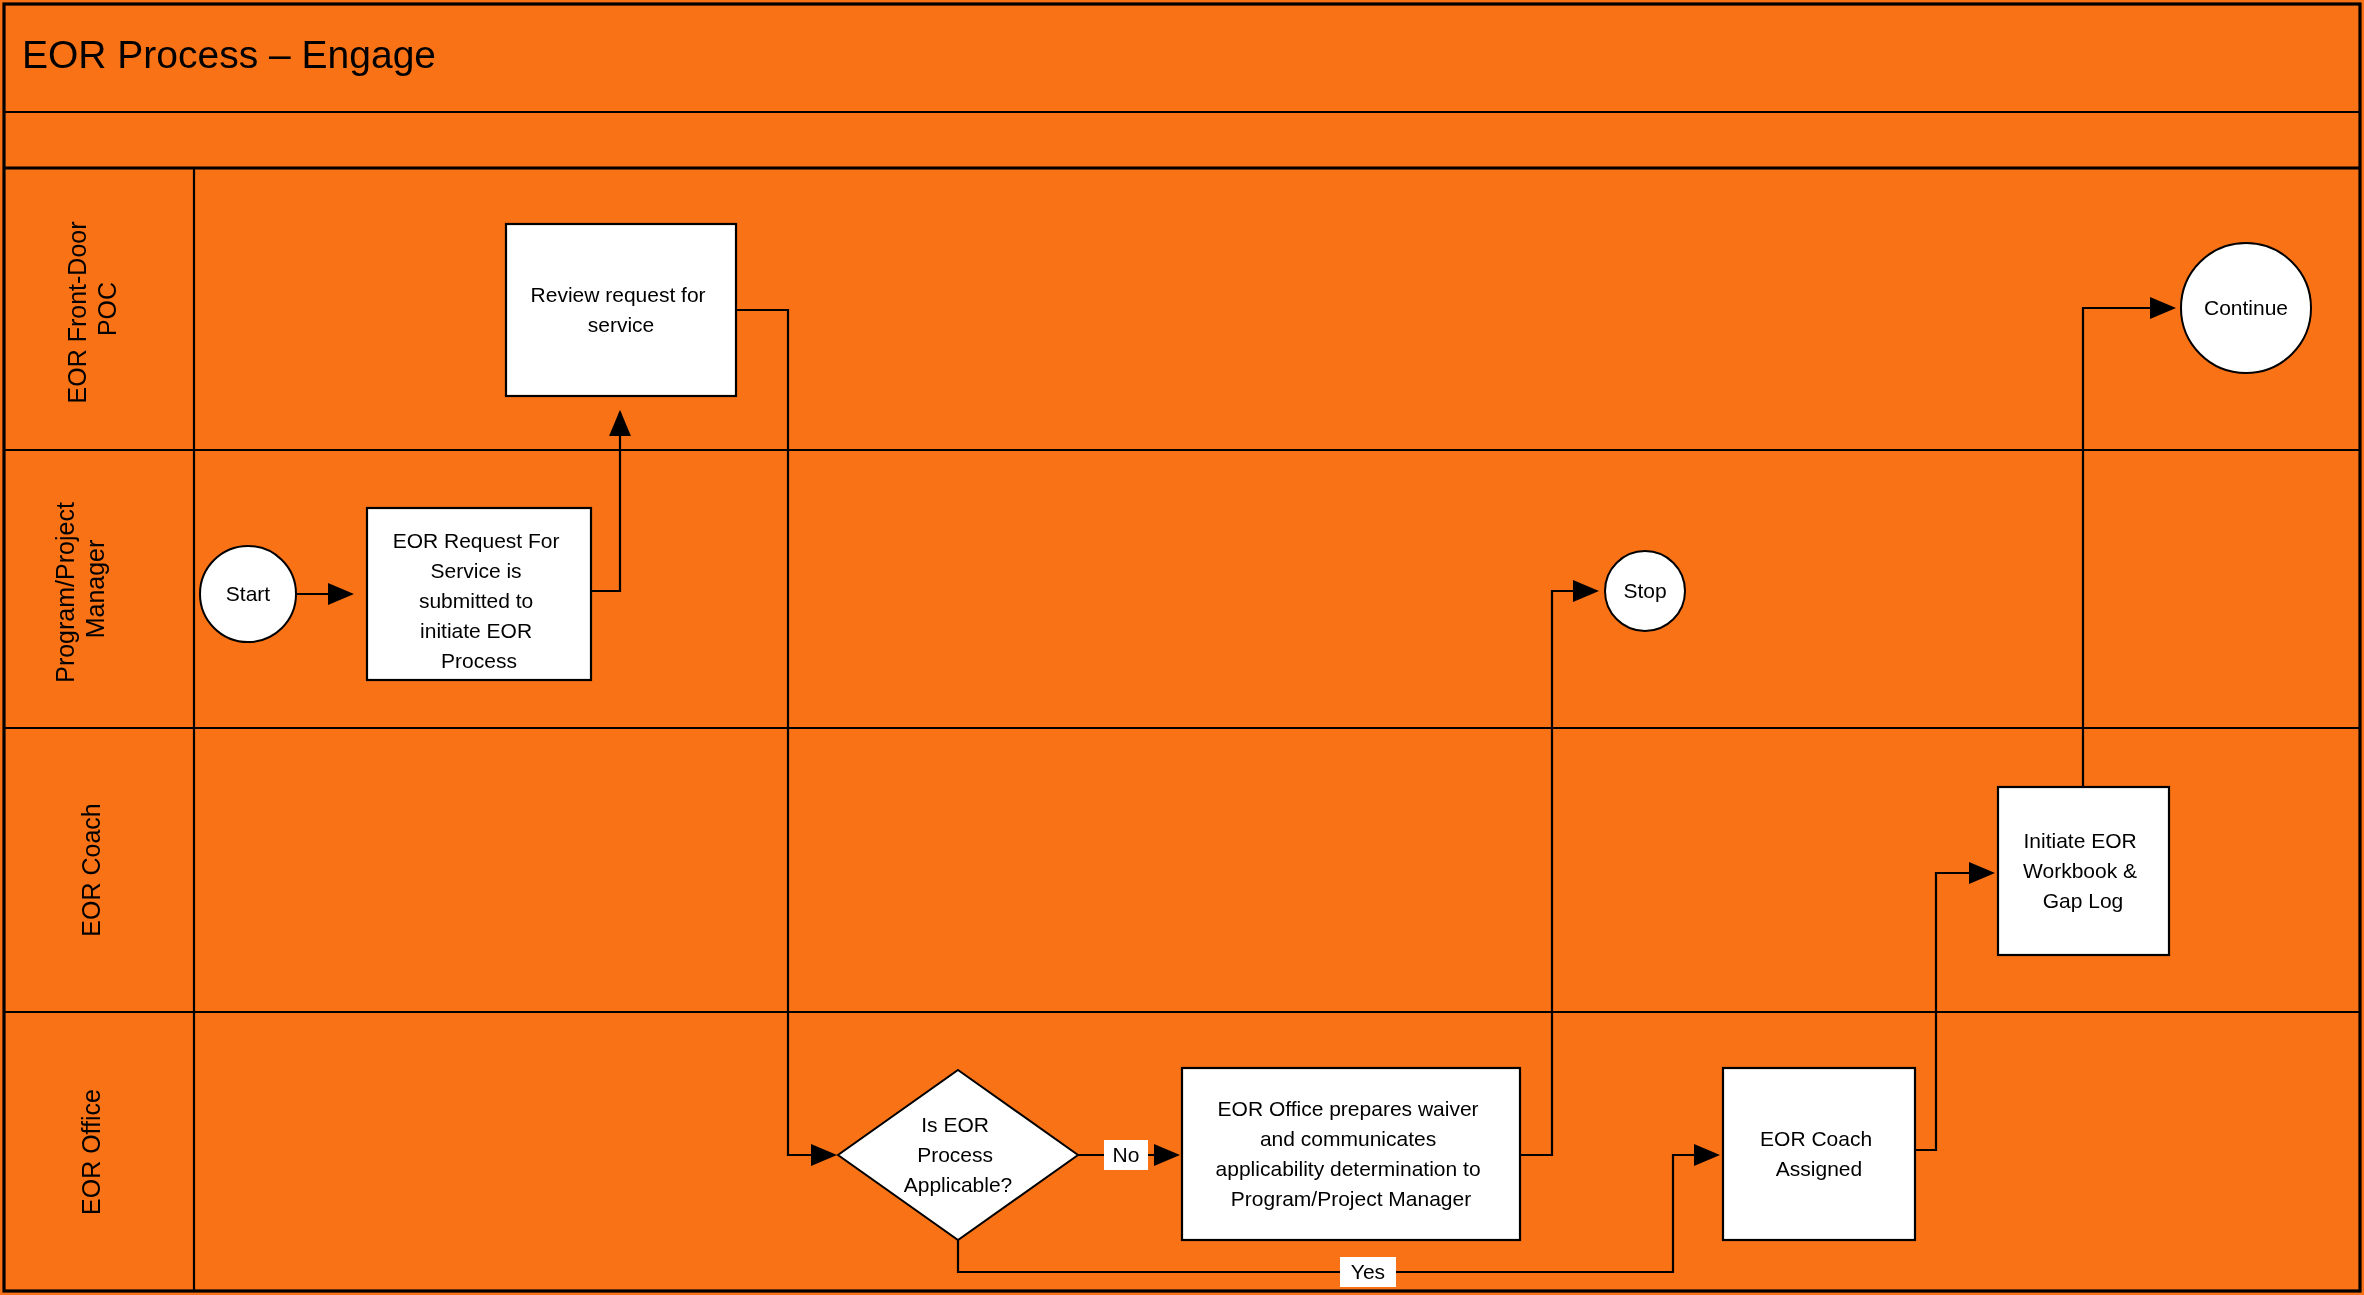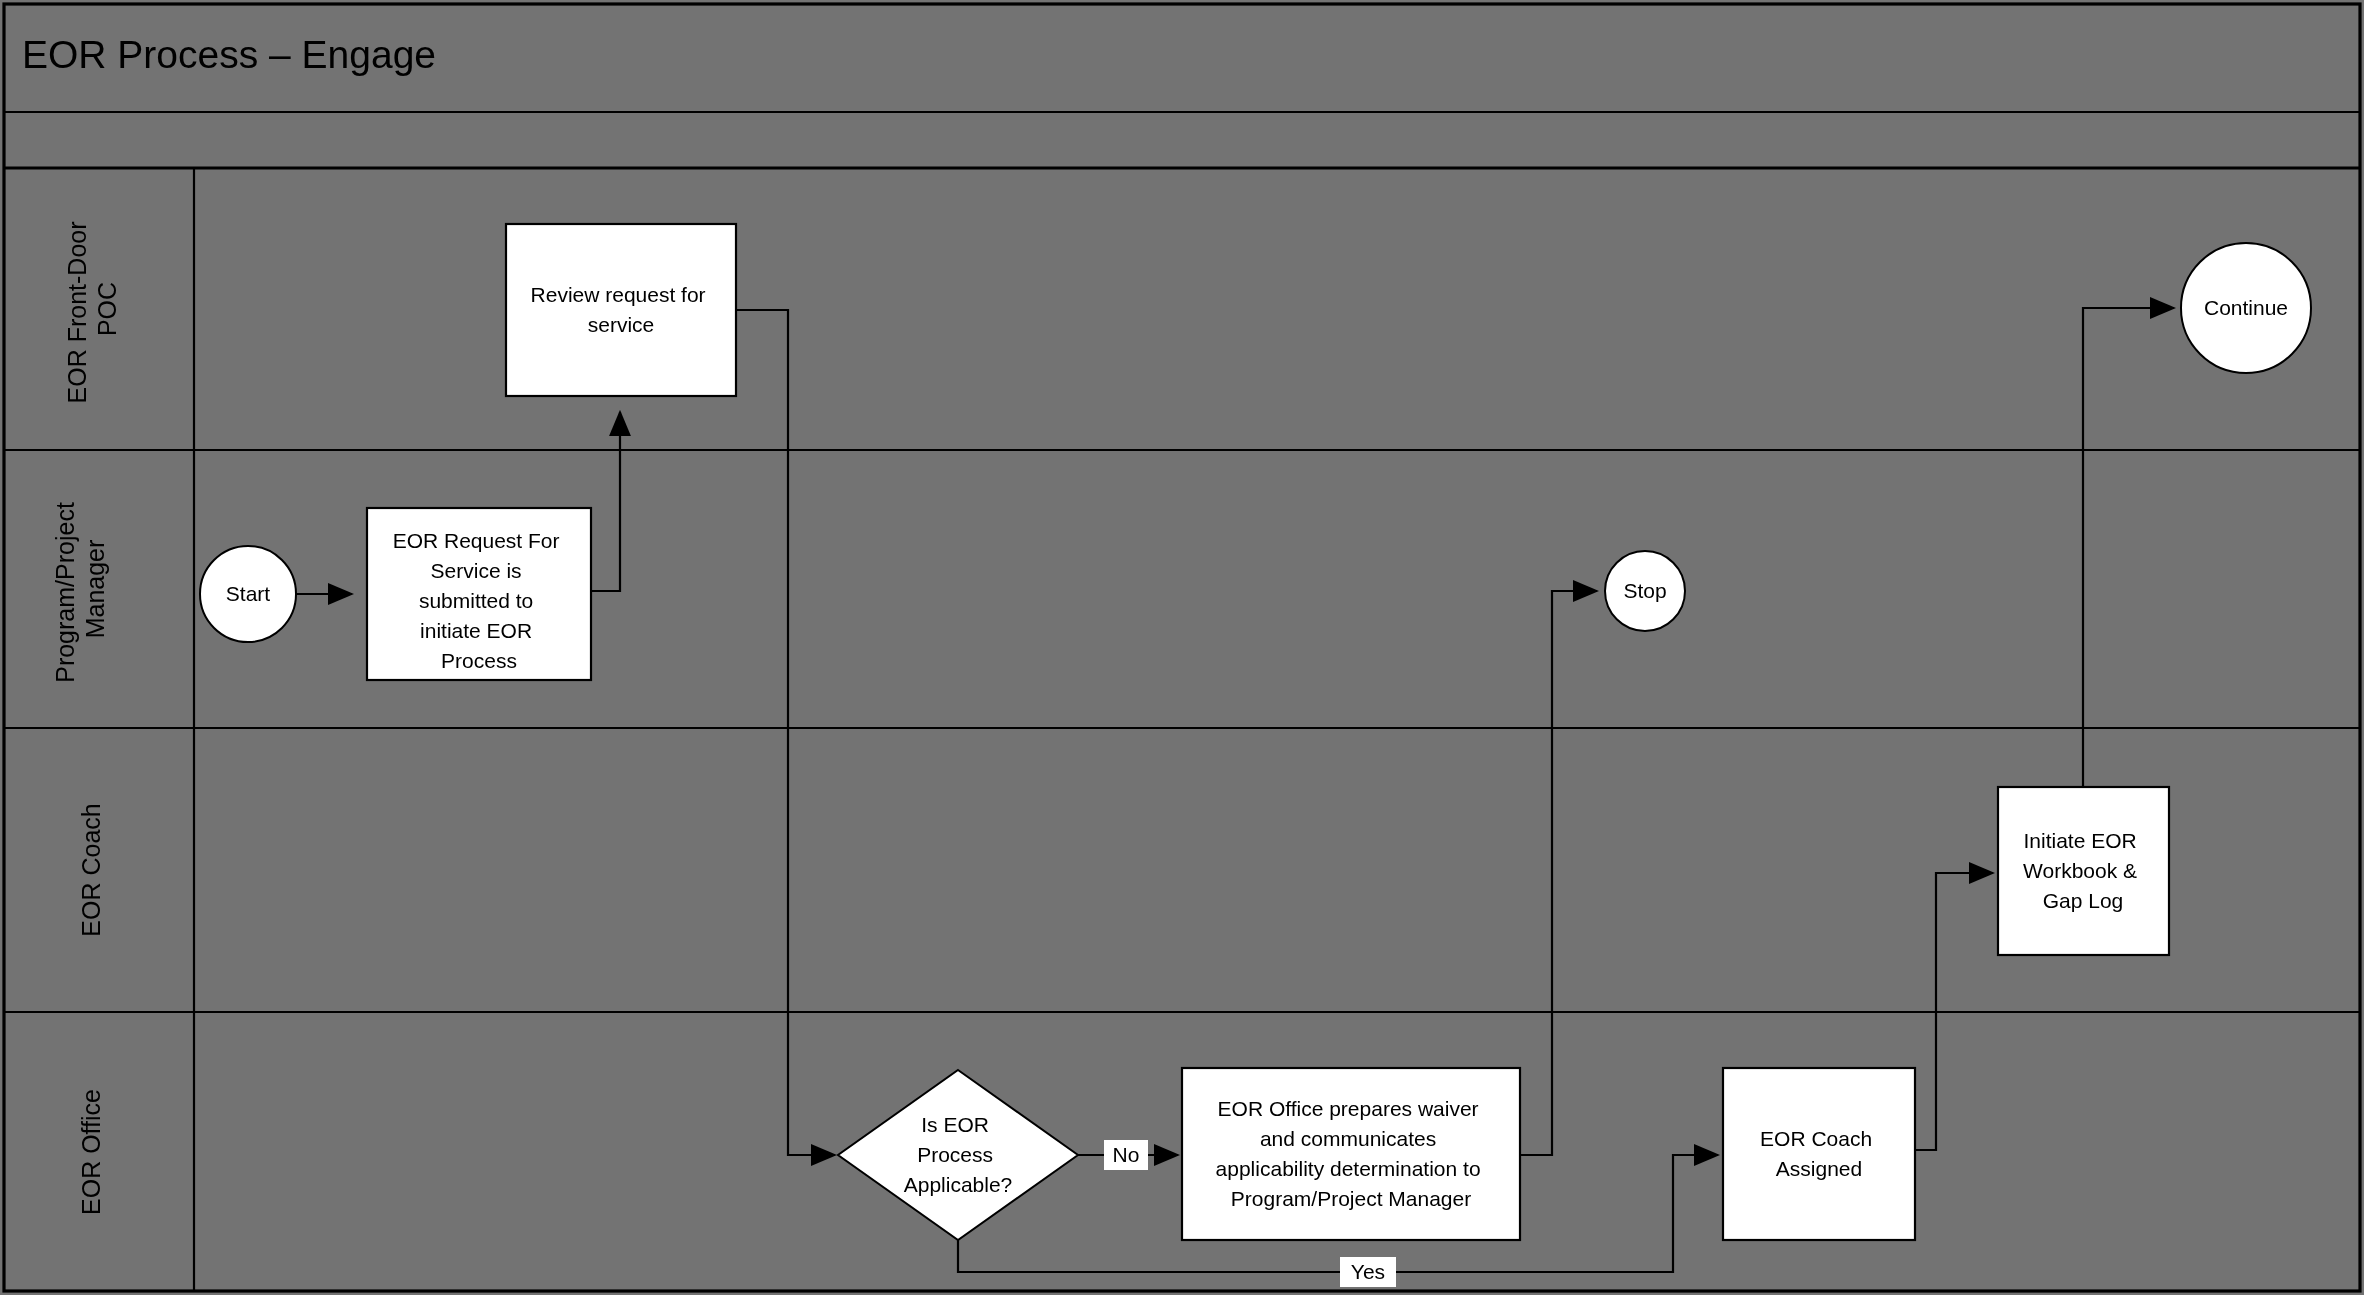--- a/index.html
+++ b/index.html
@@ -1,17 +1,17 @@
 <!DOCTYPE html>
 <html><head>
 <meta charset="utf-8">
 <style>
   html,body{margin:0;padding:0;background:#ffffff;}
   body{font-family:"Liberation Sans","DejaVu Sans",sans-serif;color:#000;}
-  #page{position:relative;width:2364px;height:1295px;background:#737373;overflow:hidden;}
+  #page{position:relative;width:2364px;height:1295px;background:#f97316;overflow:hidden;}
   svg{display:block;}
   .shape-text{font-family:"Liberation Sans","DejaVu Sans",sans-serif;font-size:21px;fill:#000;text-anchor:middle;dominant-baseline:middle;}
   .lane-label{font-family:"Liberation Sans","DejaVu Sans",sans-serif;font-size:25px;fill:#000;text-anchor:middle;}
   .edge-label{font-family:"Liberation Sans","DejaVu Sans",sans-serif;font-size:21px;fill:#000;text-anchor:middle;dominant-baseline:middle;}
   .title-text{font-family:"Liberation Sans","DejaVu Sans",sans-serif;font-size:39px;fill:#000;dominant-baseline:middle;}
   .frame{fill:none;stroke:#000;stroke-width:2.2;}
   .frame-thick{fill:none;stroke:#000;stroke-width:3.2;}
   .lane-div{stroke:#000;stroke-width:2.2;}
   .node-box{fill:#ffffff;stroke:#000;stroke-width:2.2;}
   .node-circle{fill:#ffffff;stroke:#000;stroke-width:2.0;}

